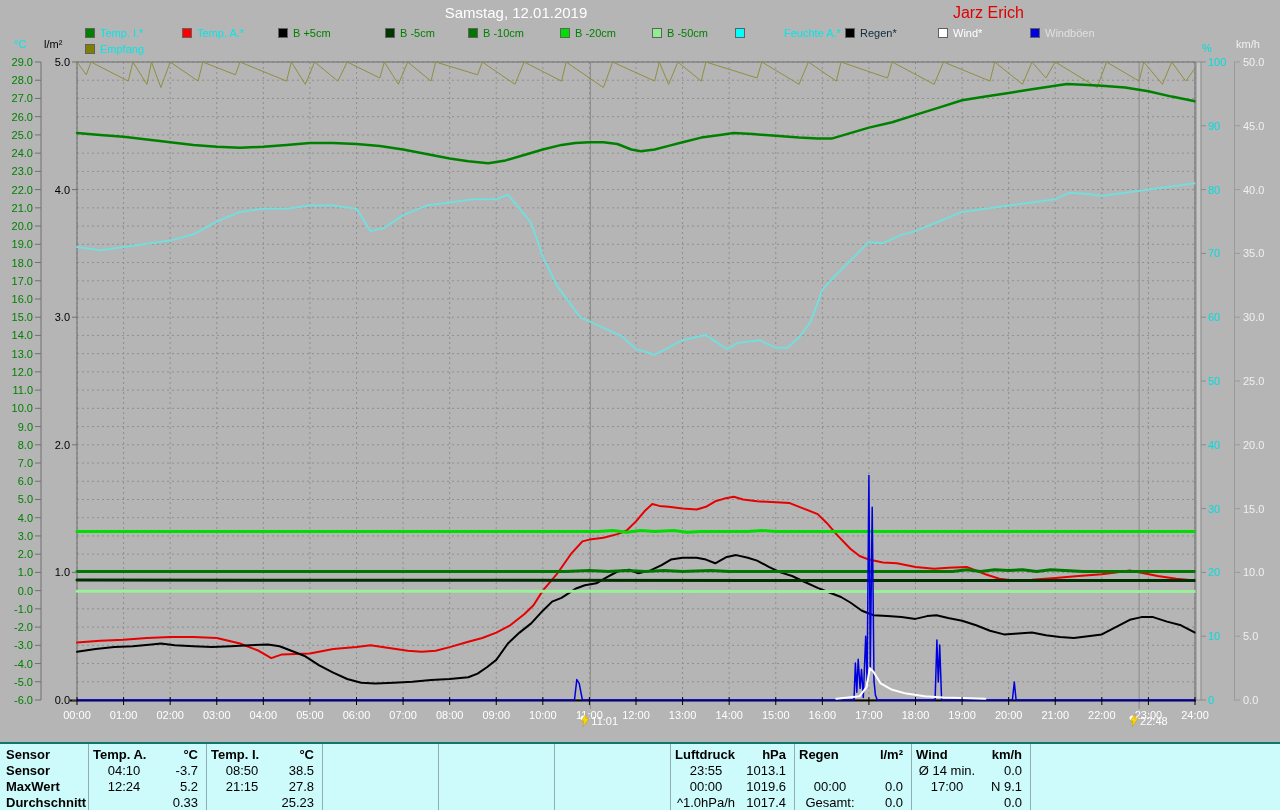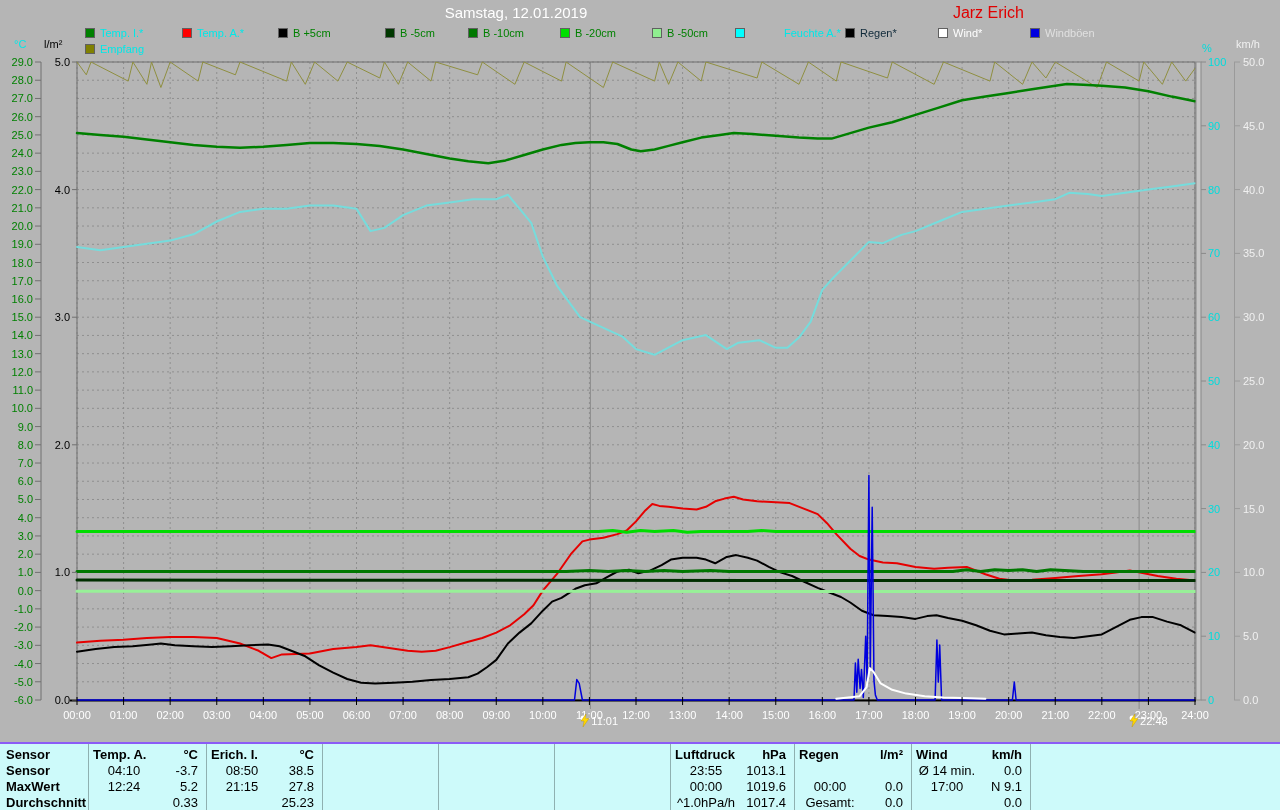--- a/index.html
+++ b/index.html
@@ -12,21 +12,21 @@
   .unit-c{left:14px;top:38px;color:#00e8e8;}
   .unit-lm{left:44px;top:38px;color:#000000;}
   .unit-pct{left:1202px;top:42px;color:#00dcdc;}
   .unit-kmh{left:1236px;top:38px;color:#f0f0f0;}
   .legend-item{position:absolute;height:12px;font-size:11px;white-space:nowrap;}
   .legend-box{display:inline-block;width:10px;height:10px;vertical-align:-1px;border:1px solid #606060;}
   .legend-label{margin-left:5px;}
   #chart{position:absolute;left:0;top:0;}
   .marker{position:absolute;font-size:11px;color:#ffffff;white-space:nowrap;}
   .marker svg{vertical-align:-2px;margin-right:1px;}
-  #table{position:absolute;left:0;top:742px;width:1280px;height:68px;background:#cdfafa;border-top:2px solid #8b5cf6;font-size:13px;color:#000;}
+  #table{position:absolute;left:0;top:742px;width:1280px;height:68px;background:#cdfafa;border-top:2px solid #0f766e;font-size:13px;color:#000;}
   .tsep{position:absolute;top:0;height:68px;width:1px;background:#8fb0b0;}
   .tcell{position:absolute;height:16px;line-height:16px;white-space:nowrap;}
   .bold{font-weight:bold;}
   .tright{text-align:right;}
   .tcenter{text-align:center;}
 </style>
 </head>
 <body>
 
 <div id="app">
@@ -338,21 +338,21 @@
       <div class="tcell bold" style="left: 6px; width: 80px; top: 19px;">Sensor</div>
       <div class="tcell bold" style="left: 6px; width: 80px; top: 35px;">MaxWert</div>
       <div class="tcell bold" style="left: 6px; width: 80px; top: 51px;">Durchschnitt</div>
       <div class="tcell bold" style="left: 93px; width: 70px; top: 3px;">Temp. A.</div>
       <div class="tcell bold tright" style="left: 88px; width: 110px; top: 3px;">°C</div>
       <div class="tcell tcenter" style="left: 90px; width: 68px; top: 19px;">04:10</div>
       <div class="tcell tright" style="left: 88px; width: 110px; top: 19px;">-3.7</div>
       <div class="tcell tcenter" style="left: 90px; width: 68px; top: 35px;">12:24</div>
       <div class="tcell tright" style="left: 88px; width: 110px; top: 35px;">5.2</div>
       <div class="tcell tright" style="left: 88px; width: 110px; top: 51px;">0.33</div>
-      <div class="tcell bold" style="left: 211px; width: 70px; top: 3px;">Erich. I.</div>
+      <div class="tcell bold" style="left: 211px; width: 70px; top: 3px;">Temp. I.</div>
       <div class="tcell bold tright" style="left: 206px; width: 108px; top: 3px;">°C</div>
       <div class="tcell tcenter" style="left: 208px; width: 68px; top: 19px;">08:50</div>
       <div class="tcell tright" style="left: 206px; width: 108px; top: 19px;">38.5</div>
       <div class="tcell tcenter" style="left: 208px; width: 68px; top: 35px;">21:15</div>
       <div class="tcell tright" style="left: 206px; width: 108px; top: 35px;">27.8</div>
       <div class="tcell tright" style="left: 206px; width: 108px; top: 51px;">25.23</div>
       <div class="tcell bold" style="left: 675px; width: 70px; top: 3px;">Luftdruck</div>
       <div class="tcell bold tright" style="left: 670px; width: 116px; top: 3px;">hPa</div>
       <div class="tcell tcenter" style="left: 672px; width: 68px; top: 19px;">23:55</div>
       <div class="tcell tright" style="left: 670px; width: 116px; top: 19px;">1013.1</div>

